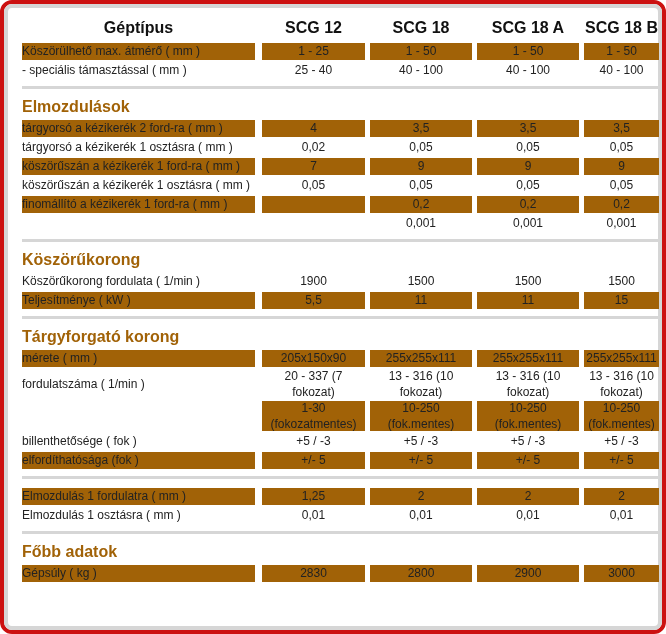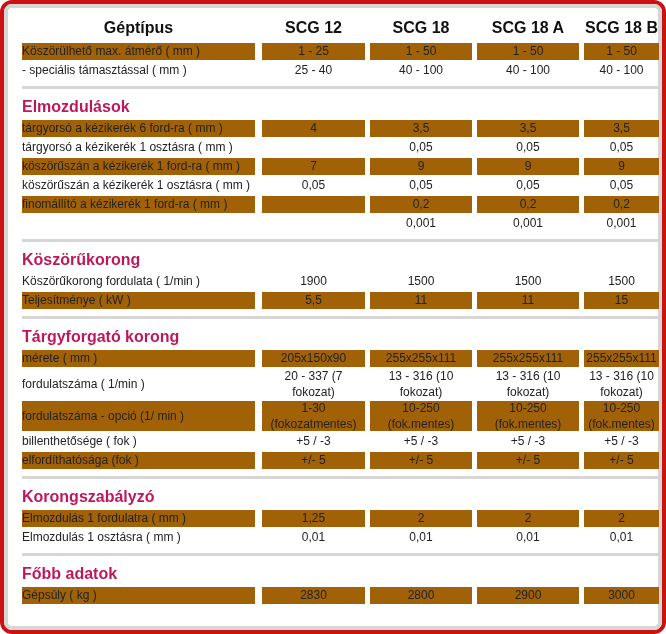--- a/index.html
+++ b/index.html
@@ -21,21 +21,21 @@
     .cell.label { text-align:left; left:8px; width:233px; padding-left:0; }
     .row.tall .cell.label { align-items:flex-start; }
     .c1 { left:248px; width:103px; }
     .c2 { left:356px; width:102px; }
     .c3 { left:463px; width:102px; }
     .c4 { left:570px; width:75px; }
     .shade .cell { background:#a16207; }
     .header .cell { font-weight:bold; font-size:16px; line-height:26px; color:#111; background:none; }
     .header .cell.label { text-align:center; }
     .divider { height:3px; background:#d6d6d6; margin:6px 0 8px 8px; width:637px; }
-    .section-title { font-weight:bold; font-size:16px; color:#be185d; margin-left:8px; height:22px; line-height:20px; }
+    .section-title { font-weight:bold; font-size:16px; color:#a16207; margin-left:8px; height:22px; line-height:20px; }
   </style>
 </head>
 <body>
 
 <div class="frame">
   <div class="inner">
     <div class="content">
 
       <div class="row header">
         <div class="cell label">Géptípus</div>
@@ -57,28 +57,29 @@
         <div class="cell c1">25 - 40</div>
         <div class="cell c2">40 - 100</div>
         <div class="cell c3">40 - 100</div>
         <div class="cell c4">40 - 100</div>
       </div>
 
       <div class="divider"></div>
 
       <div class="section-title">Elmozdulások</div>
       <div class="row shade">
-        <div class="cell label">tárgyorsó a kézikerék 6 ford-ra ( mm )</div>
+        <div class="cell label">tárgyorsó a kézikerék 2 ford-ra ( mm )</div>
         <div class="cell c1">4</div>
         <div class="cell c2">3,5</div>
         <div class="cell c3">3,5</div>
         <div class="cell c4">3,5</div>
       </div>
       <div class="row">
         <div class="cell label">tárgyorsó a kézikerék 1 osztásra ( mm )</div>
+        <div class="cell c1">0,02</div>
         <div class="cell c2">0,05</div>
         <div class="cell c3">0,05</div>
         <div class="cell c4">0,05</div>
       </div>
       <div class="row shade">
         <div class="cell label">köszörűszán a kézikerék 1 ford-ra ( mm )</div>
         <div class="cell c1">7</div>
         <div class="cell c2">9</div>
         <div class="cell c3">9</div>
         <div class="cell c4">9</div>
@@ -147,23 +148,20 @@
         <div class="cell c3">
             <span>13 - 316 (10</span>
             <span>fokozat)</span>
           </div>
         <div class="cell c4">
             <span>13 - 316 (10</span>
             <span>fokozat)</span>
           </div>
       </div>
       <div class="row tall shade">
-        <div class="cell label">
-            <span>fordulatszáma - opció (1/ min )</span>
-          </div>
         <div class="cell c1">
             <span>1-30</span>
             <span>(fokozatmentes)</span>
           </div>
         <div class="cell c2">
             <span>10-250</span>
             <span>(fok.mentes)</span>
           </div>
         <div class="cell c3">
             <span>10-250</span>
@@ -184,21 +182,20 @@
       <div class="row shade">
         <div class="cell label">elfordíthatósága (fok )</div>
         <div class="cell c1">+/- 5</div>
         <div class="cell c2">+/- 5</div>
         <div class="cell c3">+/- 5</div>
         <div class="cell c4">+/- 5</div>
       </div>
 
       <div class="divider"></div>
 
-      <div class="section-title">Korongszabályzó</div>
       <div class="row shade">
         <div class="cell label">Elmozdulás 1 fordulatra ( mm )</div>
         <div class="cell c1">1,25</div>
         <div class="cell c2">2</div>
         <div class="cell c3">2</div>
         <div class="cell c4">2</div>
       </div>
       <div class="row">
         <div class="cell label">Elmozdulás 1 osztásra ( mm )</div>
         <div class="cell c1">0,01</div>

